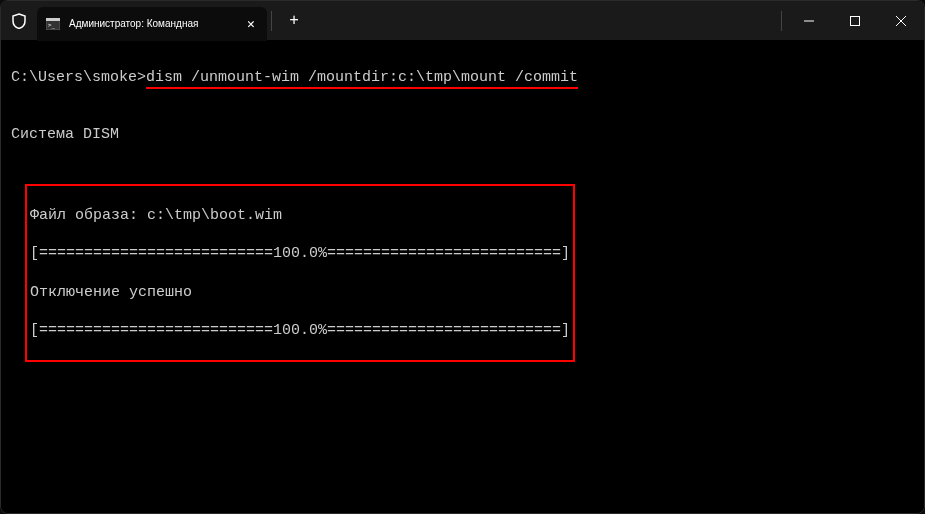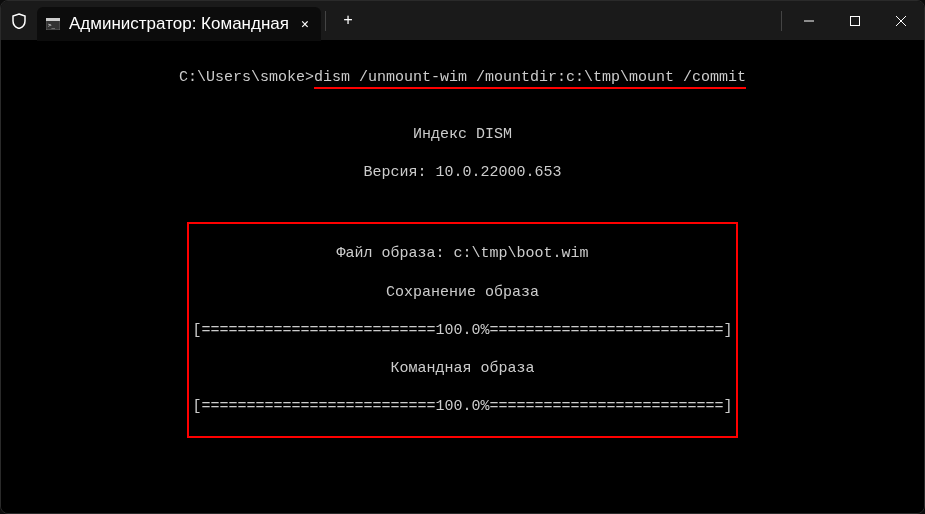--- a/index.html
+++ b/index.html
@@ -44,21 +44,21 @@
     .tab-icon {
       width: 16px;
       height: 16px;
       display: flex;
       align-items: center;
       justify-content: center;
     }
     .tab-icon svg { width: 14px; height: 12px; }
     .tab-title {
       color: #fff;
-      font-size: 17px;
+      font-size: 10px;
       font-family: 'Segoe UI', sans-serif;
       flex: 1;
       white-space: nowrap;
       overflow: hidden;
     }
     .tab-close {
       width: 16px;
       height: 16px;
       display: flex;
       align-items: center;
@@ -98,21 +98,20 @@
       background: #444;
       margin: 0 4px;
     }
     .terminal {
       padding: 8px 10px 10px 10px;
       background: #000;
       height: calc(514px - 40px);
       line-height: 1.27;
       letter-spacing: 0;
       white-space: pre;
-      text-align: center;
     }
     .line { display: block; }
     .cmd-underlined {
       color: #cccccc;
       border-bottom: 2px solid #ff0000;
       padding-bottom: 1px;
     }
     .box-red {
       border: 2px solid #ff0000;
       padding: 1px 3px;
@@ -160,28 +159,26 @@
           <line x1="0" y1="0" x2="10" y2="10"></line>
           <line x1="10" y1="0" x2="0" y2="10"></line>
         </svg>
     </div>
   </div>
 </div>
 
 <div class="terminal">
 <span class="line"><span>C:\Users\smoke&gt;</span><span class="cmd-underlined">dism /unmount-wim /mountdir:c:\tmp\mount /commit</span></span>
 <span class="line"></span>
-<span class="line">Индекс DISM</span>
-<span class="line">Версия: 10.0.22000.653</span>
+<span class="line">Cистема DISM</span>
 <span class="line"></span>
 <span class="box-red">
 <span class="line">Файл образа: c:\tmp\boot.wim</span>
-<span class="line">Сохранение образа</span>
 <span class="line">[==========================100.0%==========================]</span>
-<span class="line">Командная образа</span>
+<span class="line">Отключение успешно</span>
 <span class="line">[==========================100.0%==========================]</span>
 </span>
 <span class="line"></span>
 
 <span class="line"></span>
 
 
 <span class="line"></span>
 
 <span class="line"></span>

